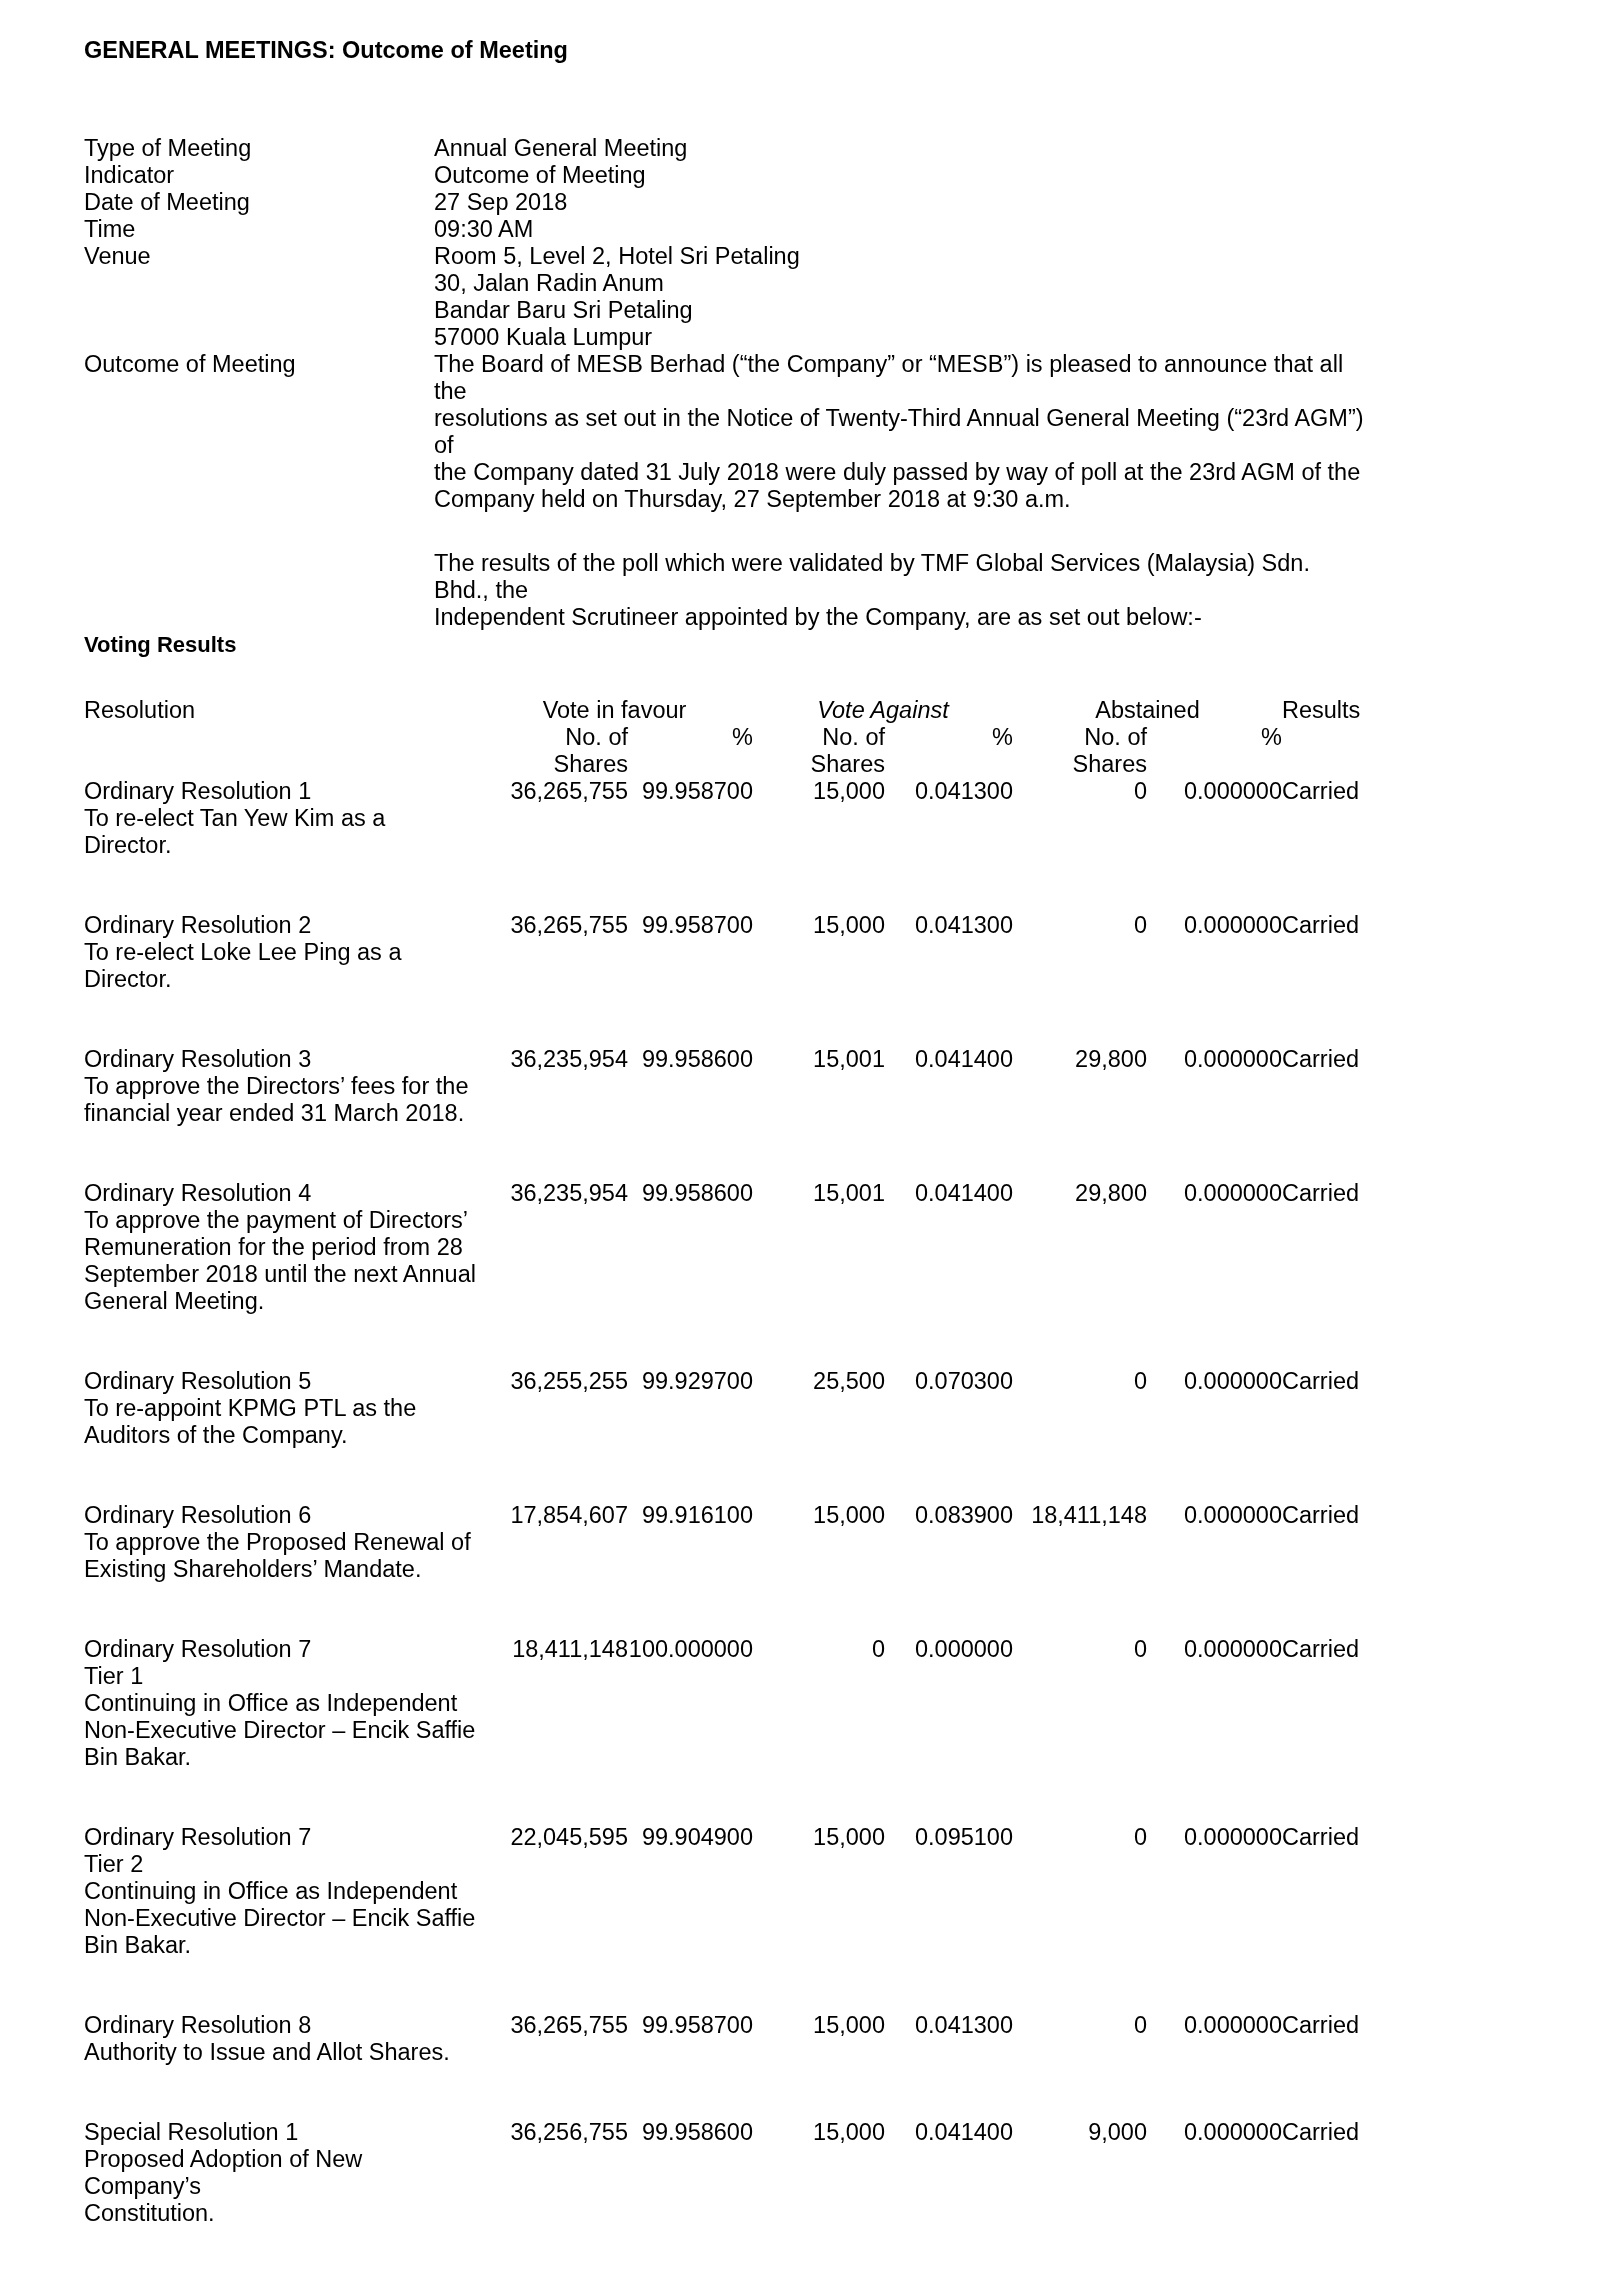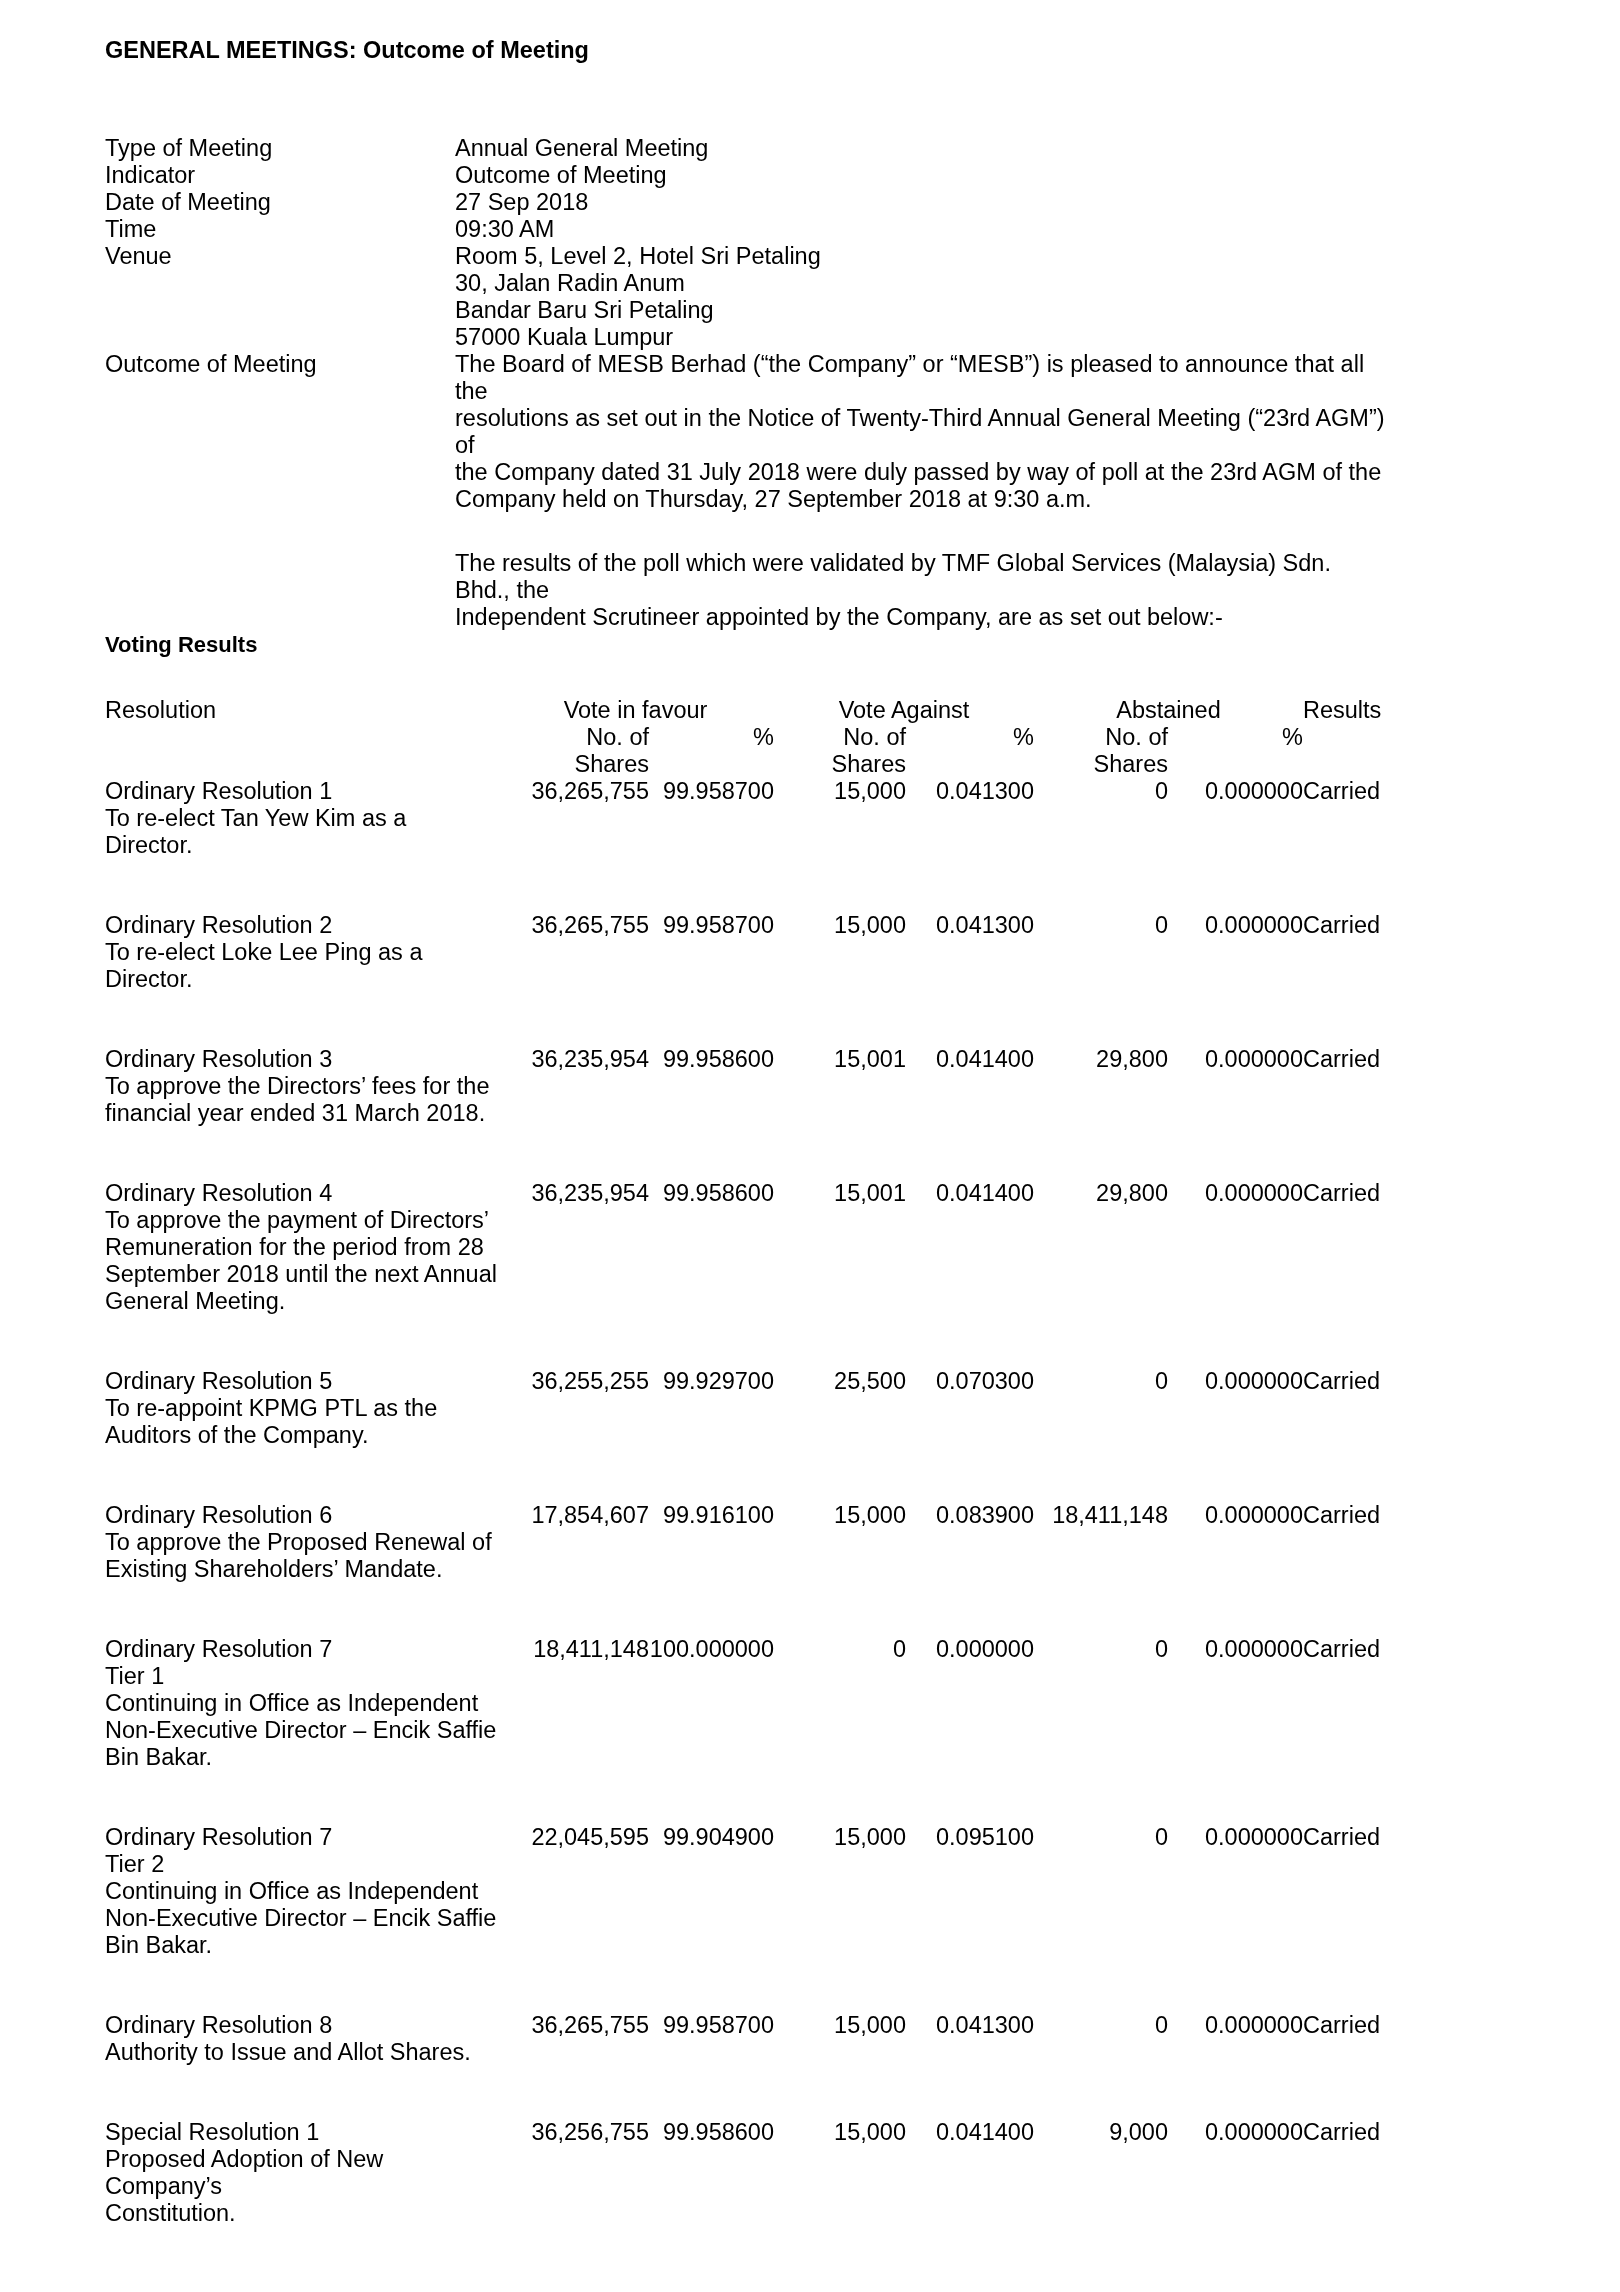--- a/index.html
+++ b/index.html
@@ -11,21 +11,21 @@
     width: 1620px;
     height: 2293px;
     overflow: hidden;
     font-family: "Liberation Sans", "DejaVu Sans", sans-serif;
     font-size: 23.5px;
     line-height: 27px;
     color: #000000;
     -webkit-font-smoothing: antialiased;
   }
   .content {
-    margin-left: 105px;
+    margin-left: 84px;
     width: 1283px;
   }
   .doc-title {
     font-size: 23.5px;
     font-weight: bold;
     margin: 37px 0 71px 0;
     line-height: 27px;
   }
   
   .fieldrow {
@@ -54,21 +54,21 @@
     grid-template-columns: 392px 152px 125px 132px 128px 134px 135px 83px;
     align-items: start;
   }
   .vrow {
     margin-bottom: 53px;
   }
   .cell { min-height: 1px; }
   .num { text-align: right; }
   .ctr { text-align: center; }
   .g-fav { grid-column: 2 / 4; }
-  .g-against { grid-column: 4 / 6; }
+  .g-against { grid-column: 4 / 6; font-style: italic; }
   .g-abstained { grid-column: 6 / 8; }
   .res-title, .res-desc { white-space: pre-line; }
   .result { text-align: left; }
 </style>
 </head>
 <body>
 
 <div class="content">
 
   <div class="doc-title">GENERAL MEETINGS: Outcome of Meeting</div>

